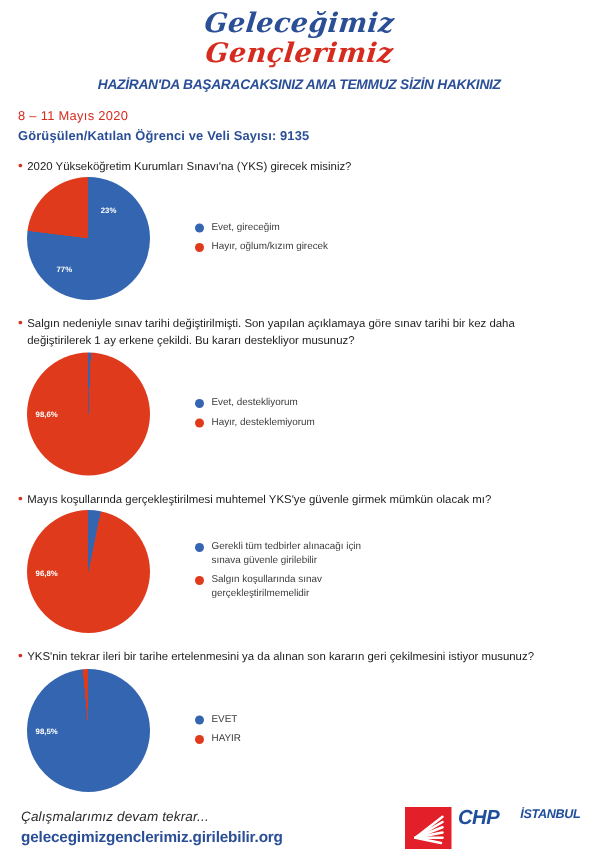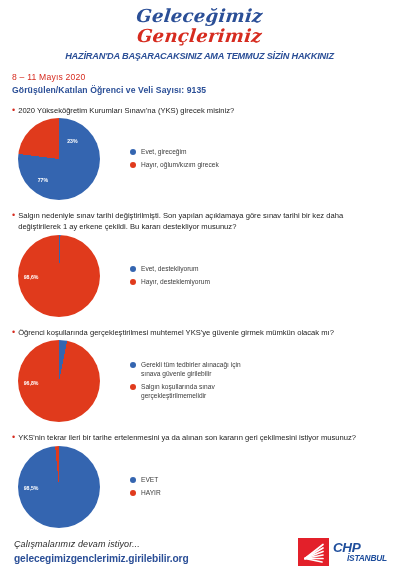--- a/index.html
+++ b/index.html
@@ -173,21 +173,21 @@
   .chp-mark {
     width: 31px;
     height: 28px;
     background: #e3202a;
     position: relative;
     overflow: hidden;
   }
   .chp-words {
     margin-left: 4px;
     display: flex;
-    flex-direction: column;
+    flex-direction: row;
     justify-content: center;
   }
   .chp-abbr {
     font-size: 13.5px;
     font-weight: bold;
     font-style: italic;
     color: #1f4e9c;
     line-height: 1;
     letter-spacing: -0.3px;
   }
@@ -260,21 +260,21 @@
           <span class="legend-dot red"></span>
           <span class="legend-label">Hayır, desteklemiyorum</span>
         </div>
       </div>
     </div>
   </div>
 
   <div class="qblock">
     <div class="q-text">
       <span class="q-bullet">•</span>
-      <span>Öğrenci koşullarında gerçekleştirilmesi muhtemel YKS'ye güvenle girmek mümkün olacak mı?</span>
+      <span>Mayıs koşullarında gerçekleştirilmesi muhtemel YKS'ye güvenle girmek mümkün olacak mı?</span>
     </div>
     <div class="chart-row">
       <div class="pie-wrap">
         <div class="pie" id="pie2" style="width: 82px; height: 82px; background: conic-gradient(rgb(52, 101, 176) 0deg, rgb(52, 101, 176) 11.52deg, rgb(224, 58, 28) 11.52deg, rgb(224, 58, 28) 360deg);"></div>
         <span class="pie-label" id="pie2l0" style="left: 7%; top: 48%;">96,8%</span>
       </div>
       <div class="legend">
         <div class="legend-item">
           <span class="legend-dot blue"></span>
           <span class="legend-label">Gerekli tüm tedbirler alınacağı için
@@ -307,21 +307,21 @@
         <div class="legend-item">
           <span class="legend-dot red"></span>
           <span class="legend-label">HAYIR</span>
         </div>
       </div>
     </div>
   </div>
 
   <div class="footer">
     <div class="footer-text">
-      <div class="footer-line1">Çalışmalarımız devam istiyor...</div>
+      <div class="footer-line1">Çalışmalarımız devam tekrar...</div>
       <div class="footer-line2">gelecegimizgenclerimiz.girilebilir.org</div>
     </div>
     <div class="chp-logo">
       <div class="chp-mark">
         <svg width="31" height="28" viewBox="0 0 31 28">
           <g stroke="#ffffff" stroke-width="1.7" fill="none" stroke-linecap="round">
             <line x1="7" y1="20.5" x2="25" y2="6.5"></line>
             <line x1="7" y1="20.5" x2="25" y2="10"></line>
             <line x1="7" y1="20.5" x2="25" y2="13.5"></line>
             <line x1="7" y1="20.5" x2="25" y2="17"></line>

